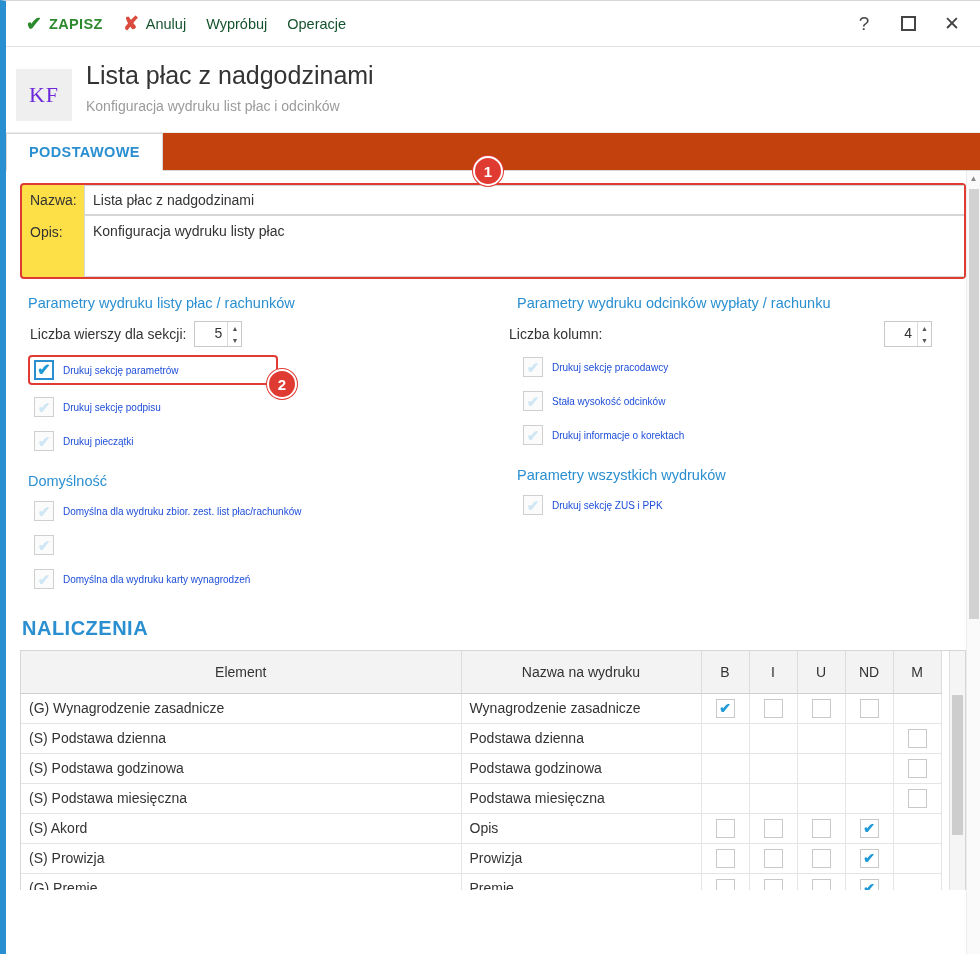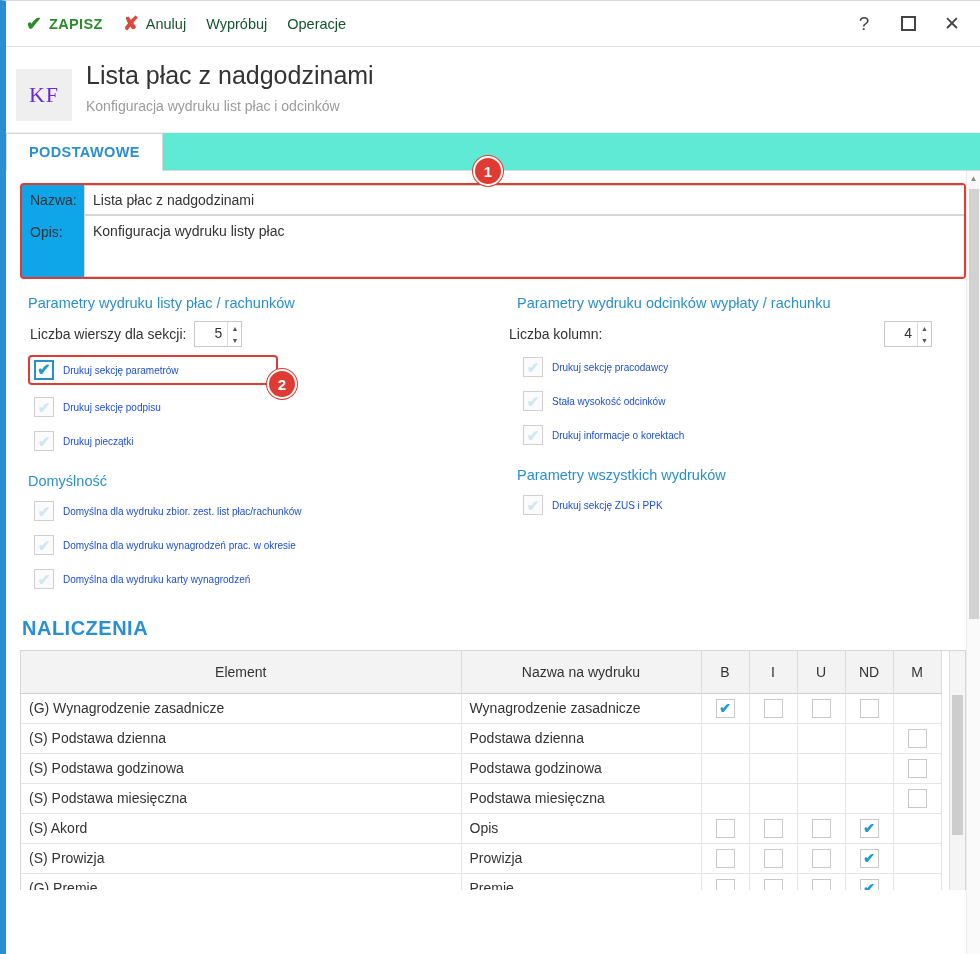--- a/index.html
+++ b/index.html
@@ -73,21 +73,21 @@
   .titles { display: flex; flex-direction: column; }
   .title-main { font-size: 25px; color: #333; line-height: 1.15; }
   .title-sub { font-size: 14px; color: #9b9b9b; margin-top: 8px; }
 
   
   .tabs {
     height: 38px;
     display: flex;
     align-items: stretch;
     border-bottom: 1px solid #d8d8d8;
-    background: #5eead4;
+    background: #c2410c;
     position: relative;
   }
   .tab {
     padding: 0 22px;
     display: flex; align-items: center;
     font-size: 14.5px;
     color: #2a8fd0;
     font-weight: bold;
     letter-spacing: .4px;
     cursor: pointer;
@@ -106,21 +106,21 @@
     height: 784px;
     padding: 0;
     overflow: hidden;
   }
 
   
   .namebox {
     margin: 12px 14px 0 14px;
     border: 2px solid #e03b32;
     border-radius: 4px;
-    background: #0ea5e9;
+    background: #fde047;
     padding: 0;
   }
   .nb-row { display: flex; align-items: stretch; }
   .nb-label {
     width: 62px;
     padding: 7px 0 7px 8px;
     font-size: 14px;
     color: #333;
     flex: none;
   }
@@ -427,21 +427,20 @@
         <div class="chk-row">
           <span class="chk faint">
               <span class="mk">✔</span>
             </span>
           <span class="chk-label">Domyślna dla wydruku zbior. zest. list płac/rachunków</span>
         </div>
         <div class="chk-row">
           <span class="chk faint">
               <span class="mk">✔</span>
             </span>
-          <span class="chk-label">Domyślna dla wydruku wynagrodzeń prac. w okresie</span>
         </div>
         <div class="chk-row">
           <span class="chk faint">
               <span class="mk">✔</span>
             </span>
           <span class="chk-label">Domyślna dla wydruku karty wynagrodzeń</span>
         </div>
       </div>
 
       <div class="col right">

